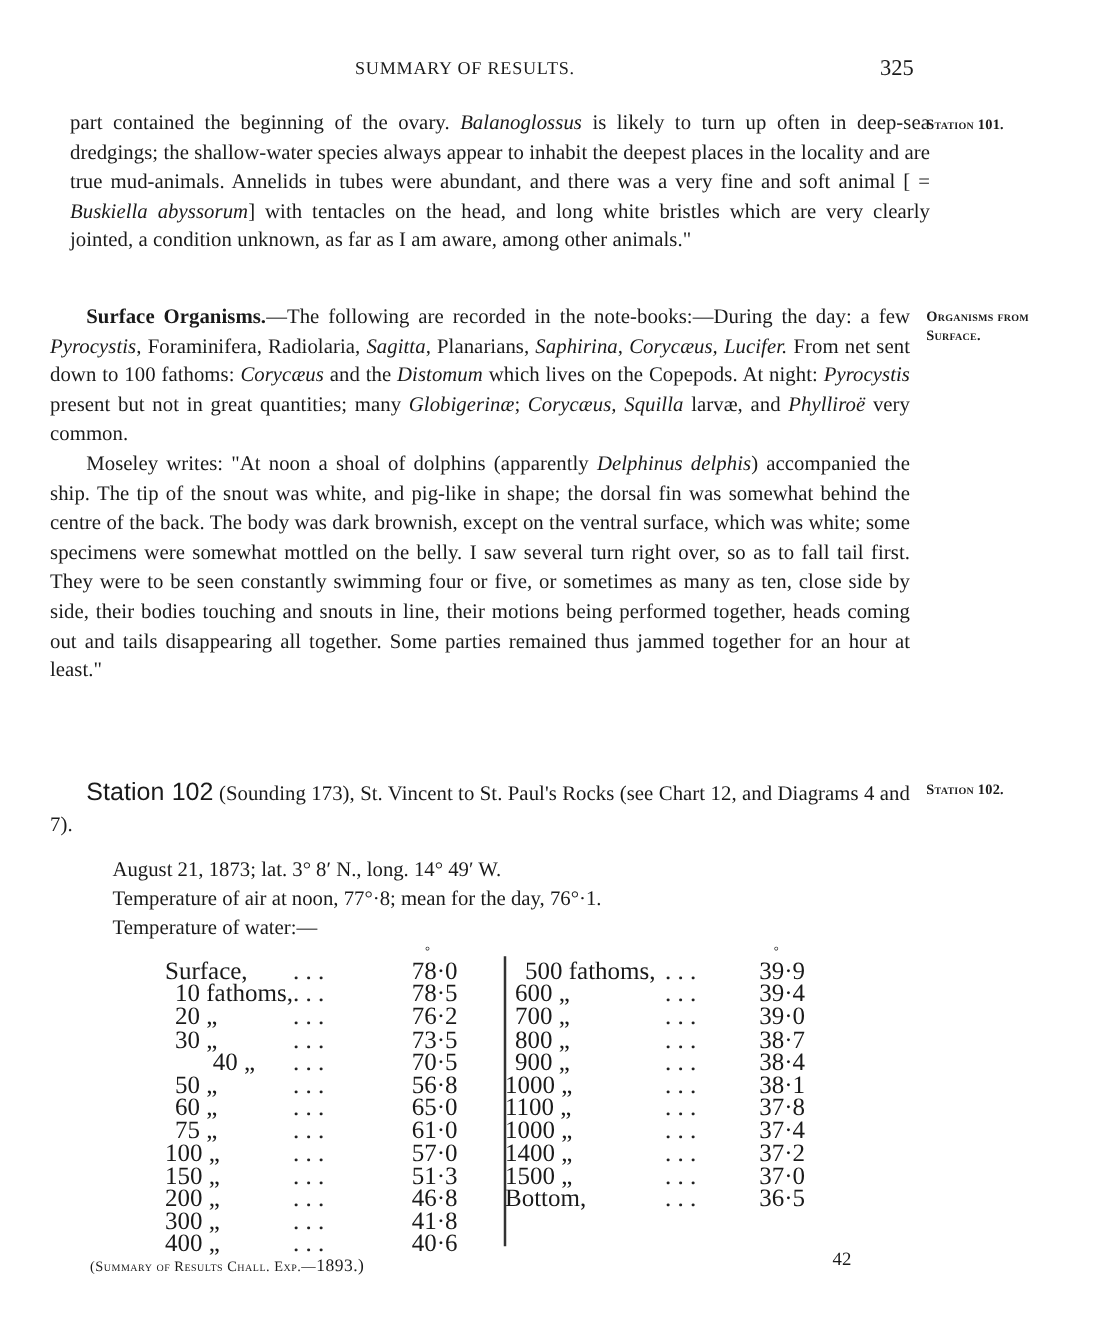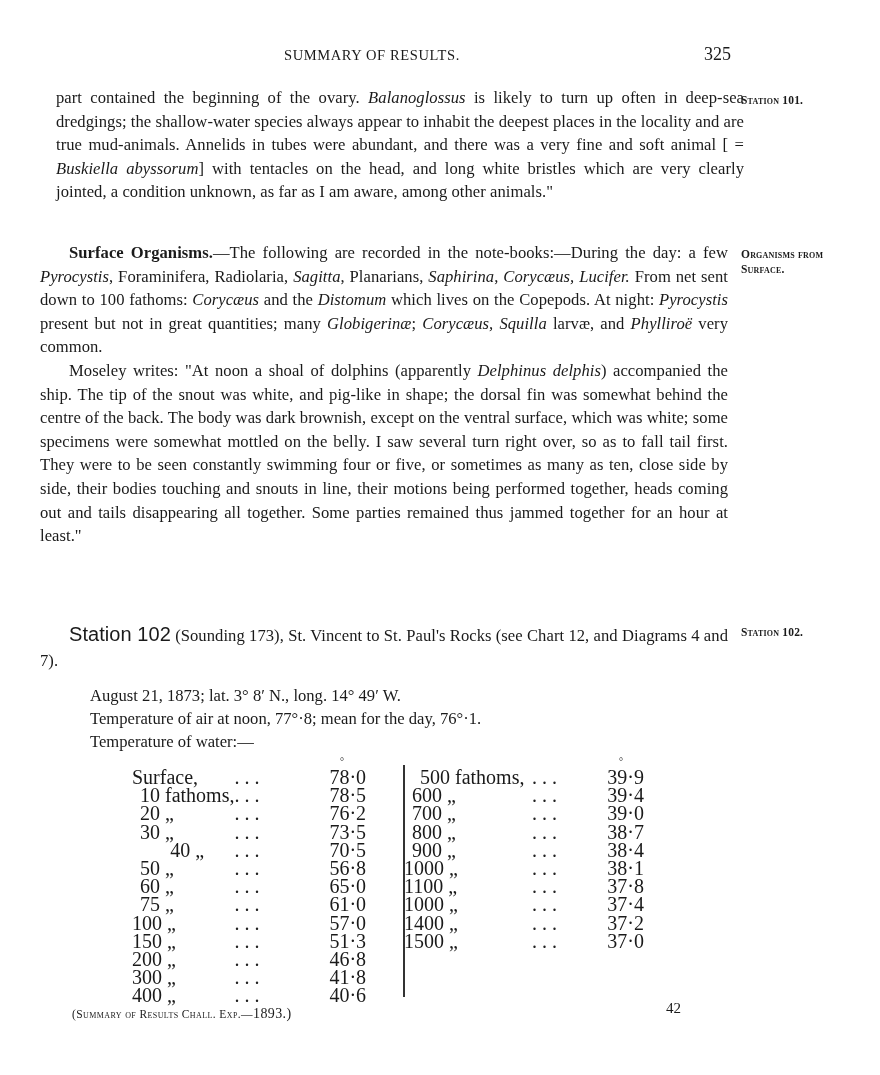--- a/index.html
+++ b/index.html
@@ -204,17 +204,22 @@
     <tr>
         <td class="depth">1400 „</td>
         <td class="dots">.       .       .</td>
         <td class="val">37·2</td>
       </tr>
     <tr>
         <td class="depth">1500 „</td>
         <td class="dots">.       .       .</td>
         <td class="val">37·0</td>
       </tr>
+    <tr>
+        <td class="depth">Bottom,</td>
+        <td class="dots">.       .       .</td>
+        <td class="val">36·5</td>
+      </tr>
   </tbody>
 </table>
 
 <div class="abs footer-note"><span>(Summary of Results Chall. Exp.—</span><span class="yr">1893.)</span></div>
 <div class="abs sig">42</div>
 
 </body></html>

